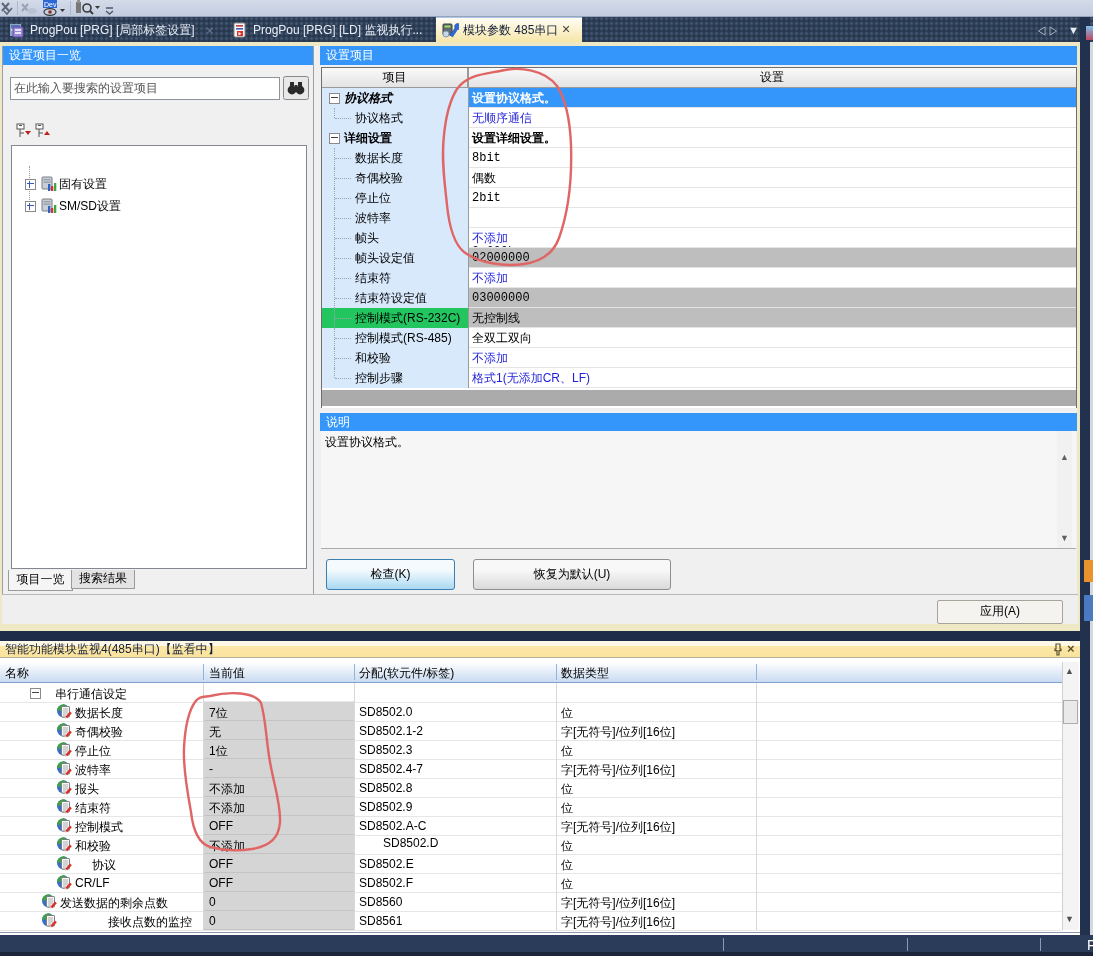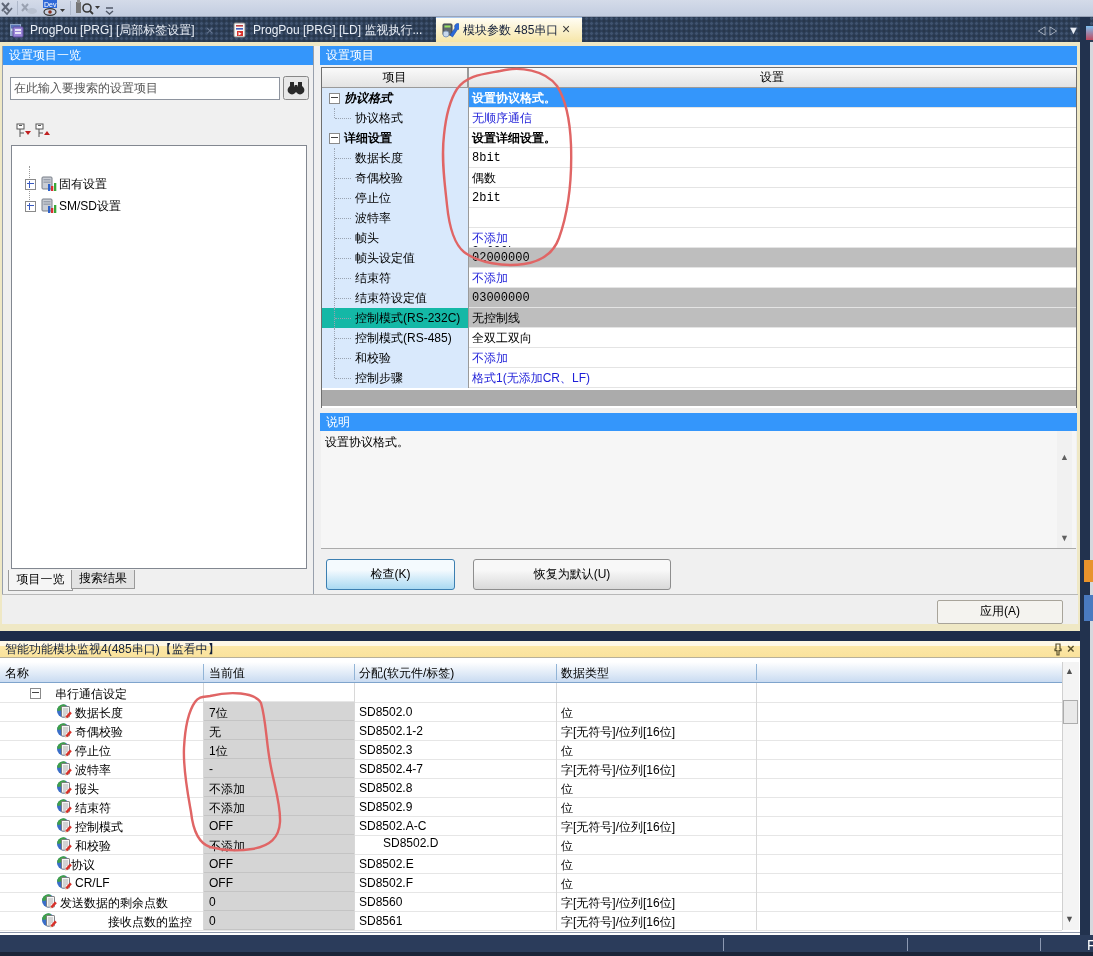--- a/index.html
+++ b/index.html
@@ -241,21 +241,21 @@
             <span class="abs rowtxt" style="left:4px;color:#1F1FD8;">不添加</span>
           </div>
           <div class="abs" style="left:0;top:220px;width:146px;height:20px;background:#D9E9FC;">
             <div class="abs" style="left:12px;top:0;width:1px;height:20px;border-left:1px dotted #9AA4B2;"></div>
             <div class="abs" style="left:13px;top:10px;width:16px;height:1px;border-top:1px dotted #9AA4B2;"></div>
             <span class="abs rowtxt" style="left:33px;">结束符设定值</span>
           </div>
           <div class="abs gline" style="left:146px;top:220px;width:608px;height:19px;background:#BEBEBE;">
             <span class="abs rowtxt" style="left:4px;font-family:'Liberation Mono',monospace;">03000000</span>
           </div>
-          <div class="abs" style="left:0;top:240px;width:152px;height:20px;background:#14b8a6;">
+          <div class="abs" style="left:0;top:240px;width:152px;height:20px;background:#22c55e;">
             <div class="abs" style="left:12px;top:0;width:1px;height:20px;border-left:1px dotted #9AA4B2;"></div>
             <div class="abs" style="left:13px;top:10px;width:16px;height:1px;border-top:1px dotted #9AA4B2;"></div>
             <span class="abs rowtxt" style="left:33px;">控制模式(RS-232C)</span>
           </div>
           <div class="abs gline" style="left:146px;top:240px;width:608px;height:19px;background:#BEBEBE;">
             <span class="abs rowtxt" style="left:4px;">无控制线</span>
           </div>
           <div class="abs" style="left:0;top:260px;width:146px;height:20px;background:#D9E9FC;">
             <div class="abs" style="left:12px;top:0;width:1px;height:20px;border-left:1px dotted #9AA4B2;"></div>
             <div class="abs" style="left:13px;top:10px;width:16px;height:1px;border-top:1px dotted #9AA4B2;"></div>
@@ -499,21 +499,21 @@
         </div>
         <div class="abs" style="left:0;top:171px;width:1062px;height:19px;border-bottom:1px solid #E6E6E6;">
           <span class="abs" style="left:56px;top:1px;"><svg width="16" height="16" viewBox="0 0 16 16">
               <circle cx="7.5" cy="8" r="6.5" fill="#3A6EC8"></circle>
               <path d="M1.2 6 A6.5 6.5 0 0 1 10 1.9 L8 7 L1.5 8 Z" fill="#3FA048"></path>
               <rect x="5.5" y="3.5" width="8" height="10.5" rx="0.5" fill="#F6F6F6" stroke="#707070" stroke-width="0.8"></rect>
               <path d="M7 6 h5 M7 8 h5 M7 10 h5 M7 12 h3" stroke="#A0A0A0" stroke-width="0.8"></path>
               <path d="M9.5 13.5 L14 8.5 L15.8 10.2 L11.2 15.2 Z" fill="#D83028"></path>
               <path d="M9.2 13.8 L9 15.6 L10.8 15.4 Z" fill="#F0C8A0"></path>
             </svg></span>
-          <span class="abs" style="left:71px;top:3px;">协议</span>
+          <span class="abs" style="left:92px;top:3px;">协议</span>
           <div class="abs" style="left:203px;top:0;width:151px;height:19px;background:#D5D5D5;border-bottom:1px solid #C4C4C4;box-sizing:border-box;">
             <span class="abs" style="left:6px;top:3px;">OFF</span>
           </div>
           <span class="abs" style="left:359px;top:3px;">SD8502.E</span>
           <span class="abs" style="left:561px;top:3px;">位</span>
           <div class="abs" style="left:203px;top:0;width:1px;height:19px;background:#D8D8D8;"></div>
           <div class="abs" style="left:354px;top:0;width:1px;height:19px;background:#D8D8D8;"></div>
           <div class="abs" style="left:556px;top:0;width:1px;height:19px;background:#D8D8D8;"></div>
           <div class="abs" style="left:756px;top:0;width:1px;height:19px;background:#D8D8D8;"></div>
         </div>

